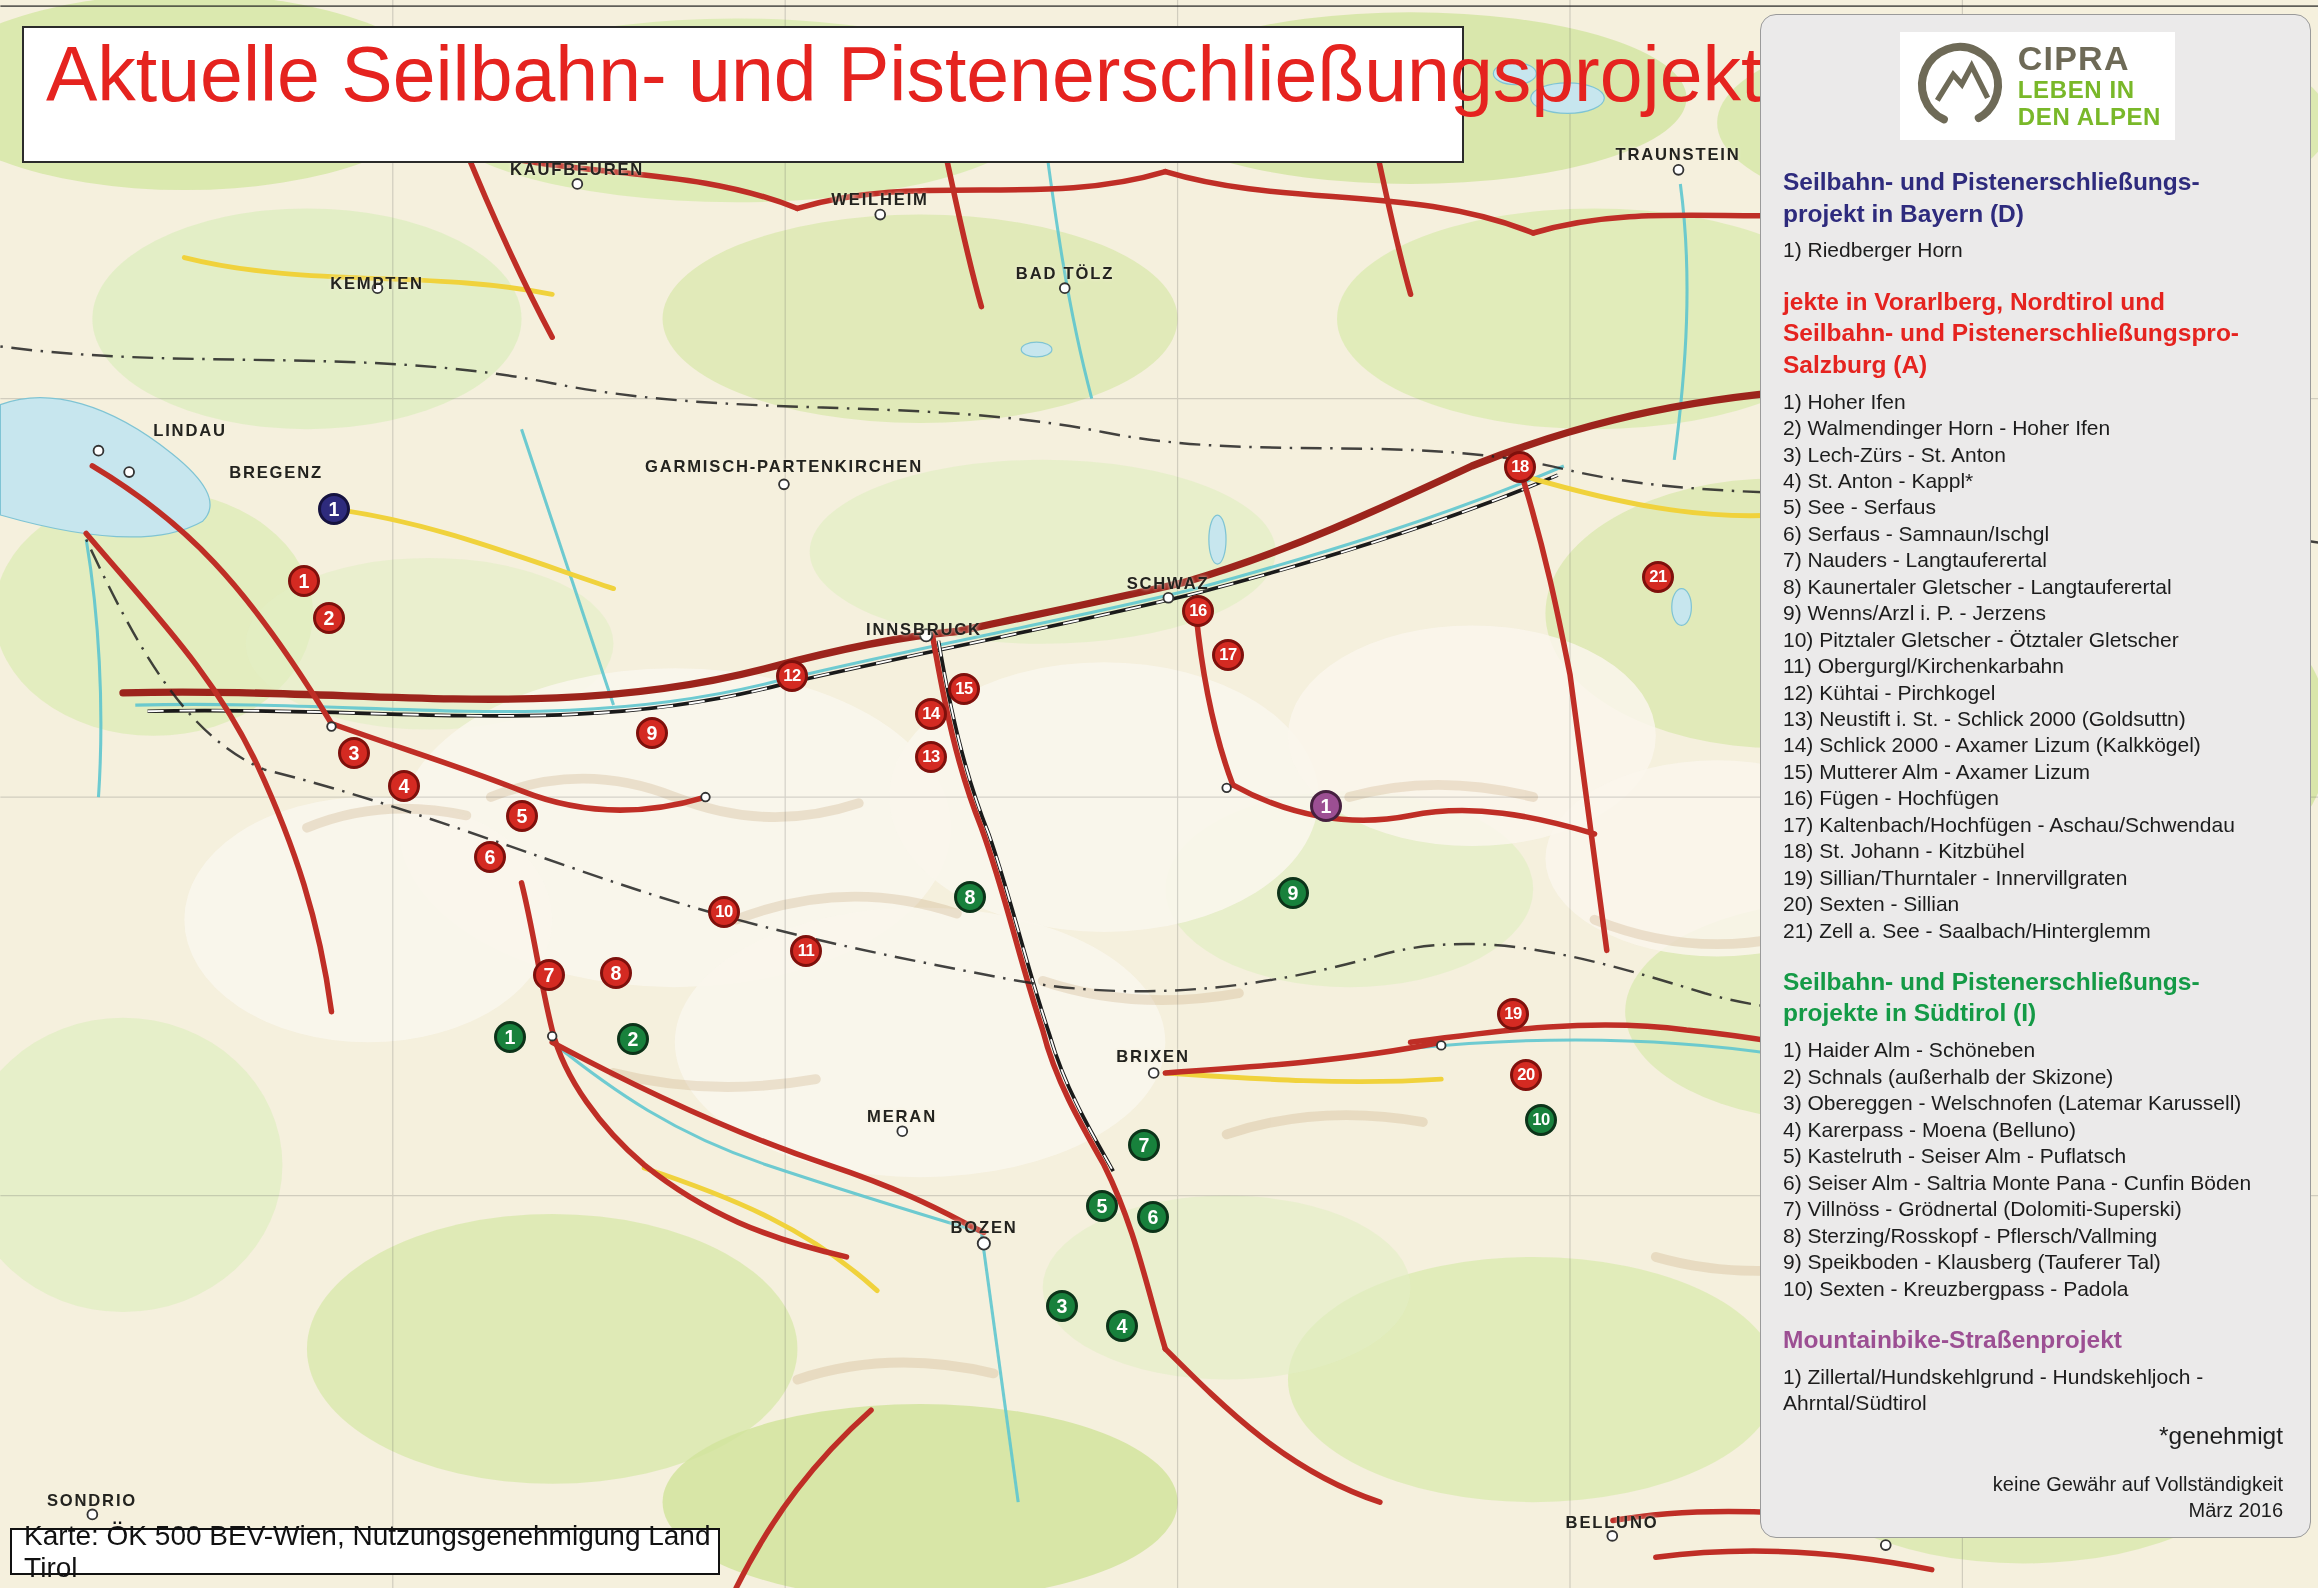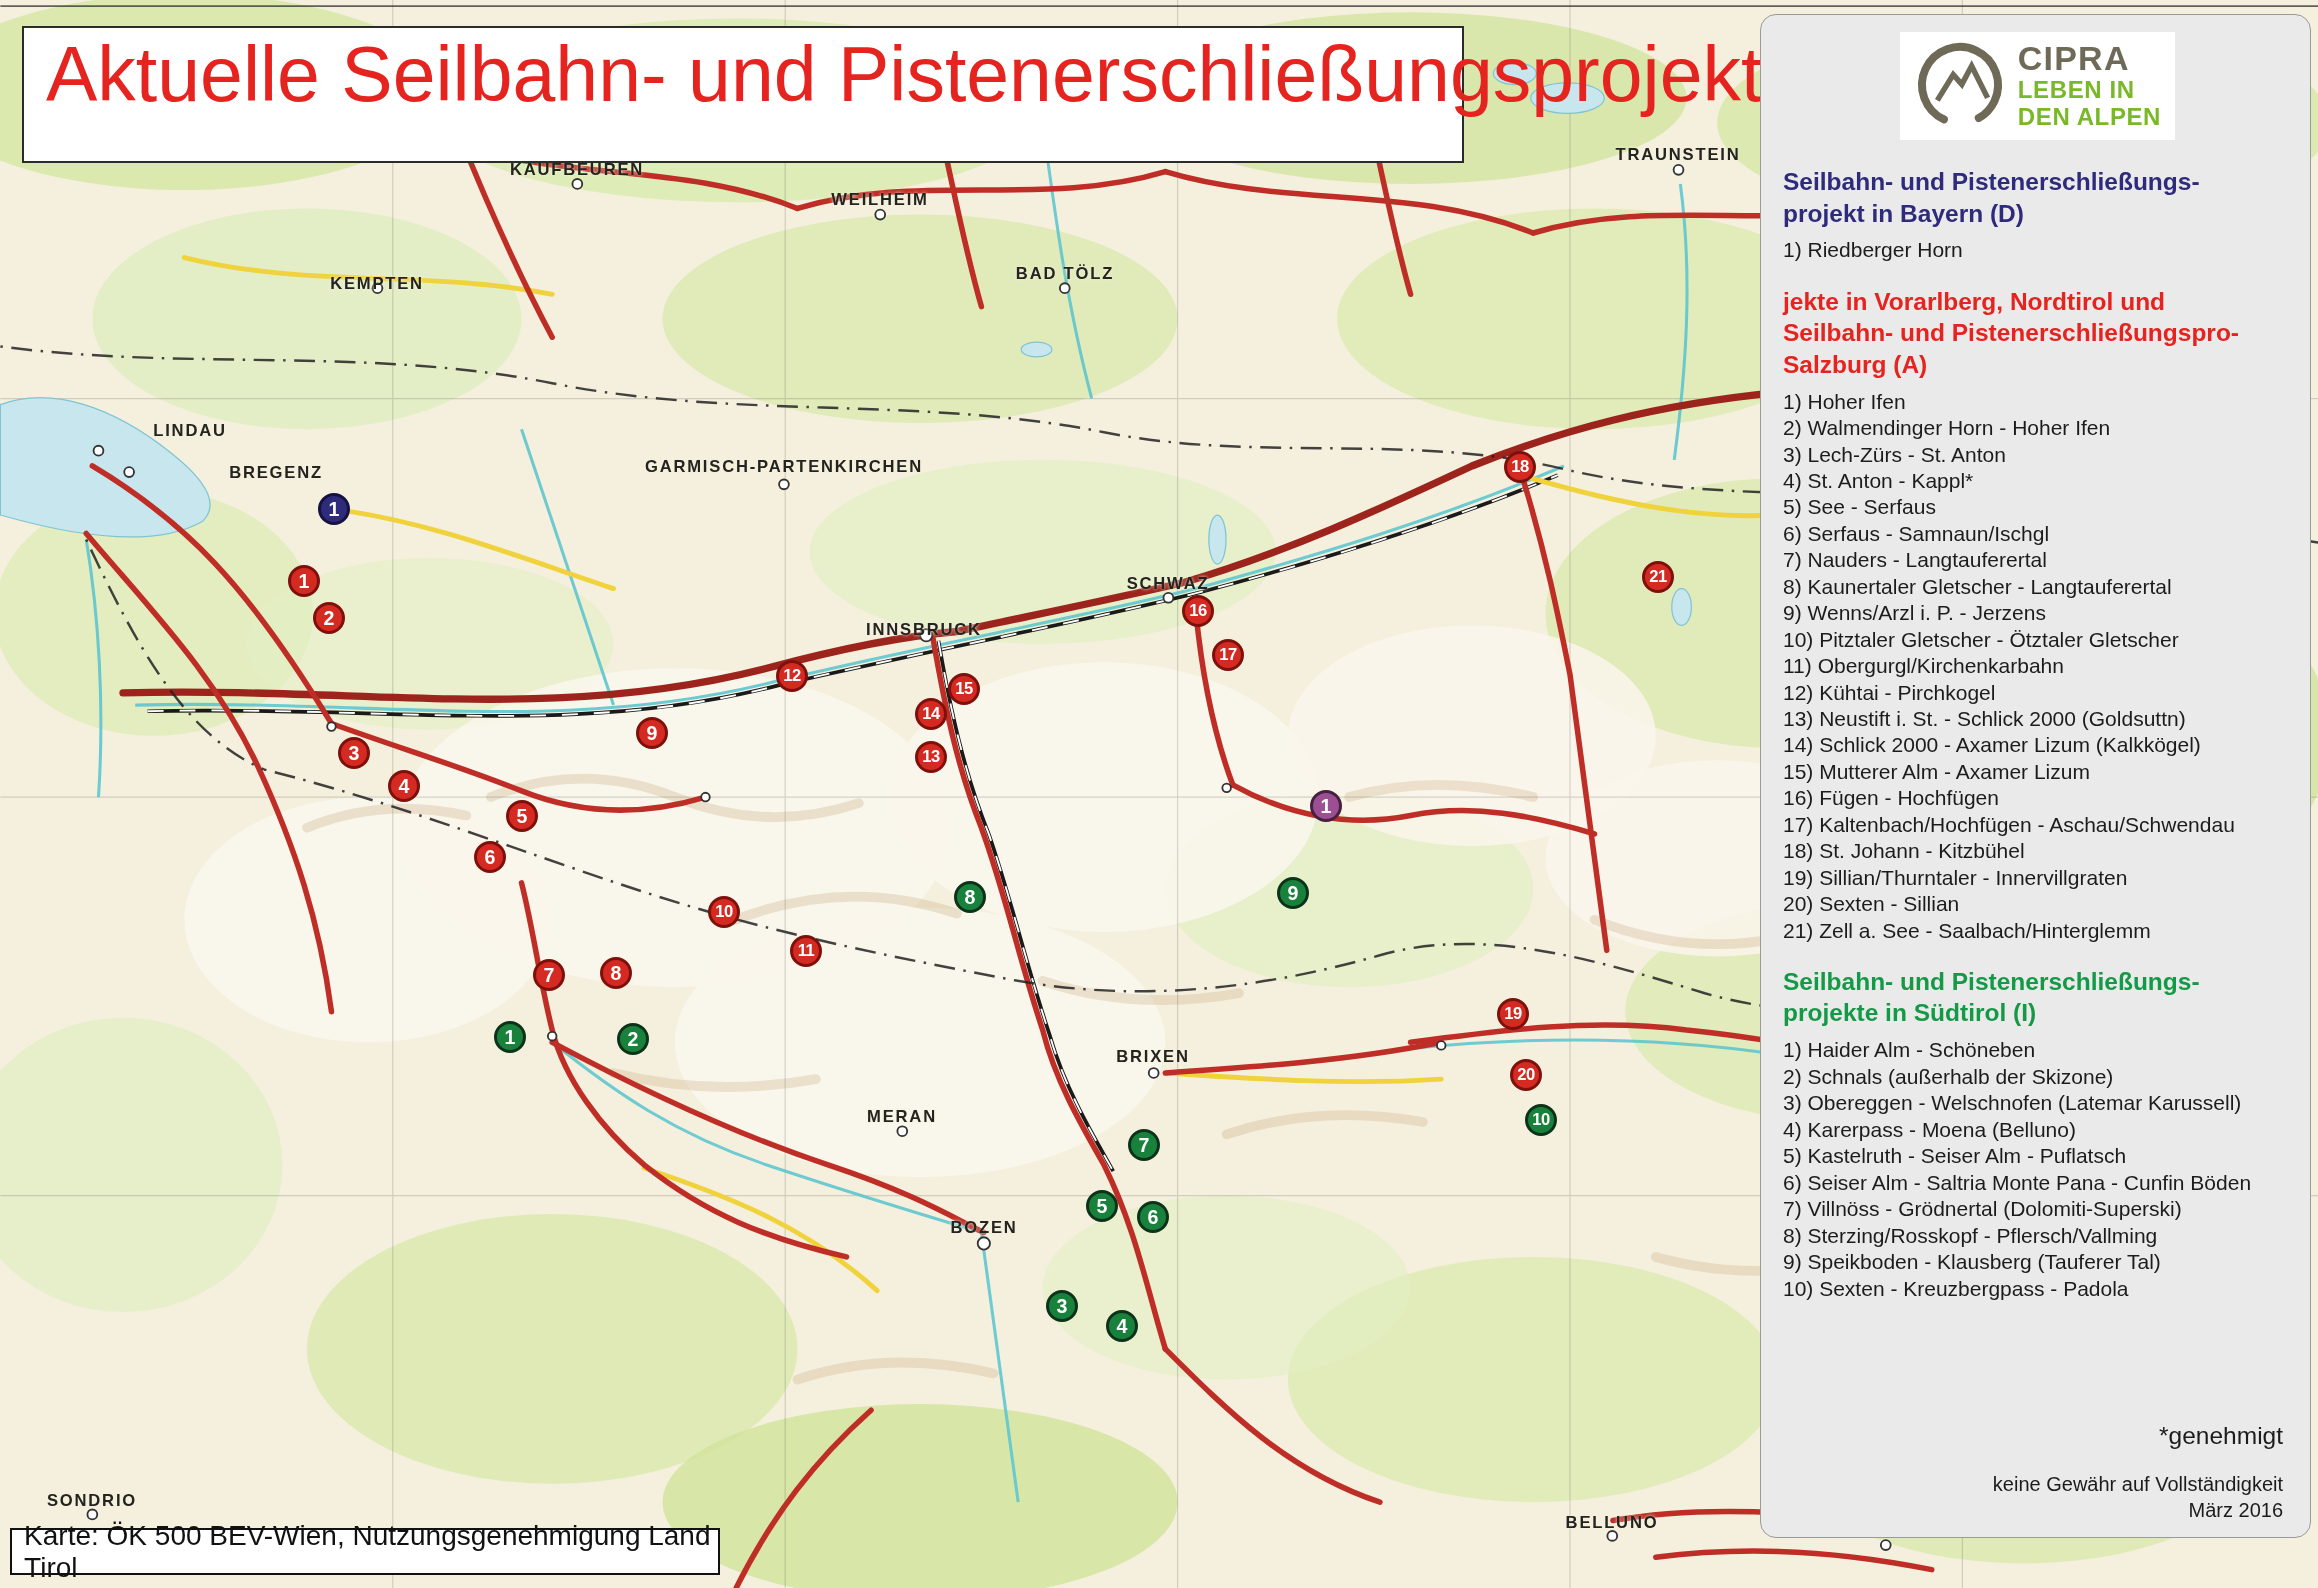--- a/index.html
+++ b/index.html
@@ -334,20 +334,26 @@
             <div class="sec-item">4) Karerpass - Moena (Belluno)</div>
             <div class="sec-item">5) Kastelruth - Seiser Alm - Puflatsch</div>
             <div class="sec-item">6) Seiser Alm - Saltria Monte Pana - Cunfin Böden</div>
             <div class="sec-item">7) Villnöss - Grödnertal (Dolomiti-Superski)</div>
             <div class="sec-item">8) Sterzing/Rosskopf - Pflersch/Vallming</div>
             <div class="sec-item">9) Speikboden - Klausberg (Tauferer Tal)</div>
             <div class="sec-item">10) Sexten - Kreuzbergpass - Padola</div>
           </div>
         </div>
         <div class="section">
+          <div class="sec-heading" style="color: rgb(156, 79, 147);">
+            <div>Mountainbike-Straßenprojekt</div>
+          </div>
+          <div class="sec-items">
+            <div class="sec-item">1) Zillertal/Hundskehlgrund - Hundskehljoch - Ahrntal/Südtirol</div>
+          </div>
         </div>
       </div>
 
     <div class="footnote">*genehmigt</div>
     <div class="panel-footer">
       <div>keine Gewähr auf Vollständigkeit</div>
       <div>März 2016</div>
     </div>
   </div>
 

